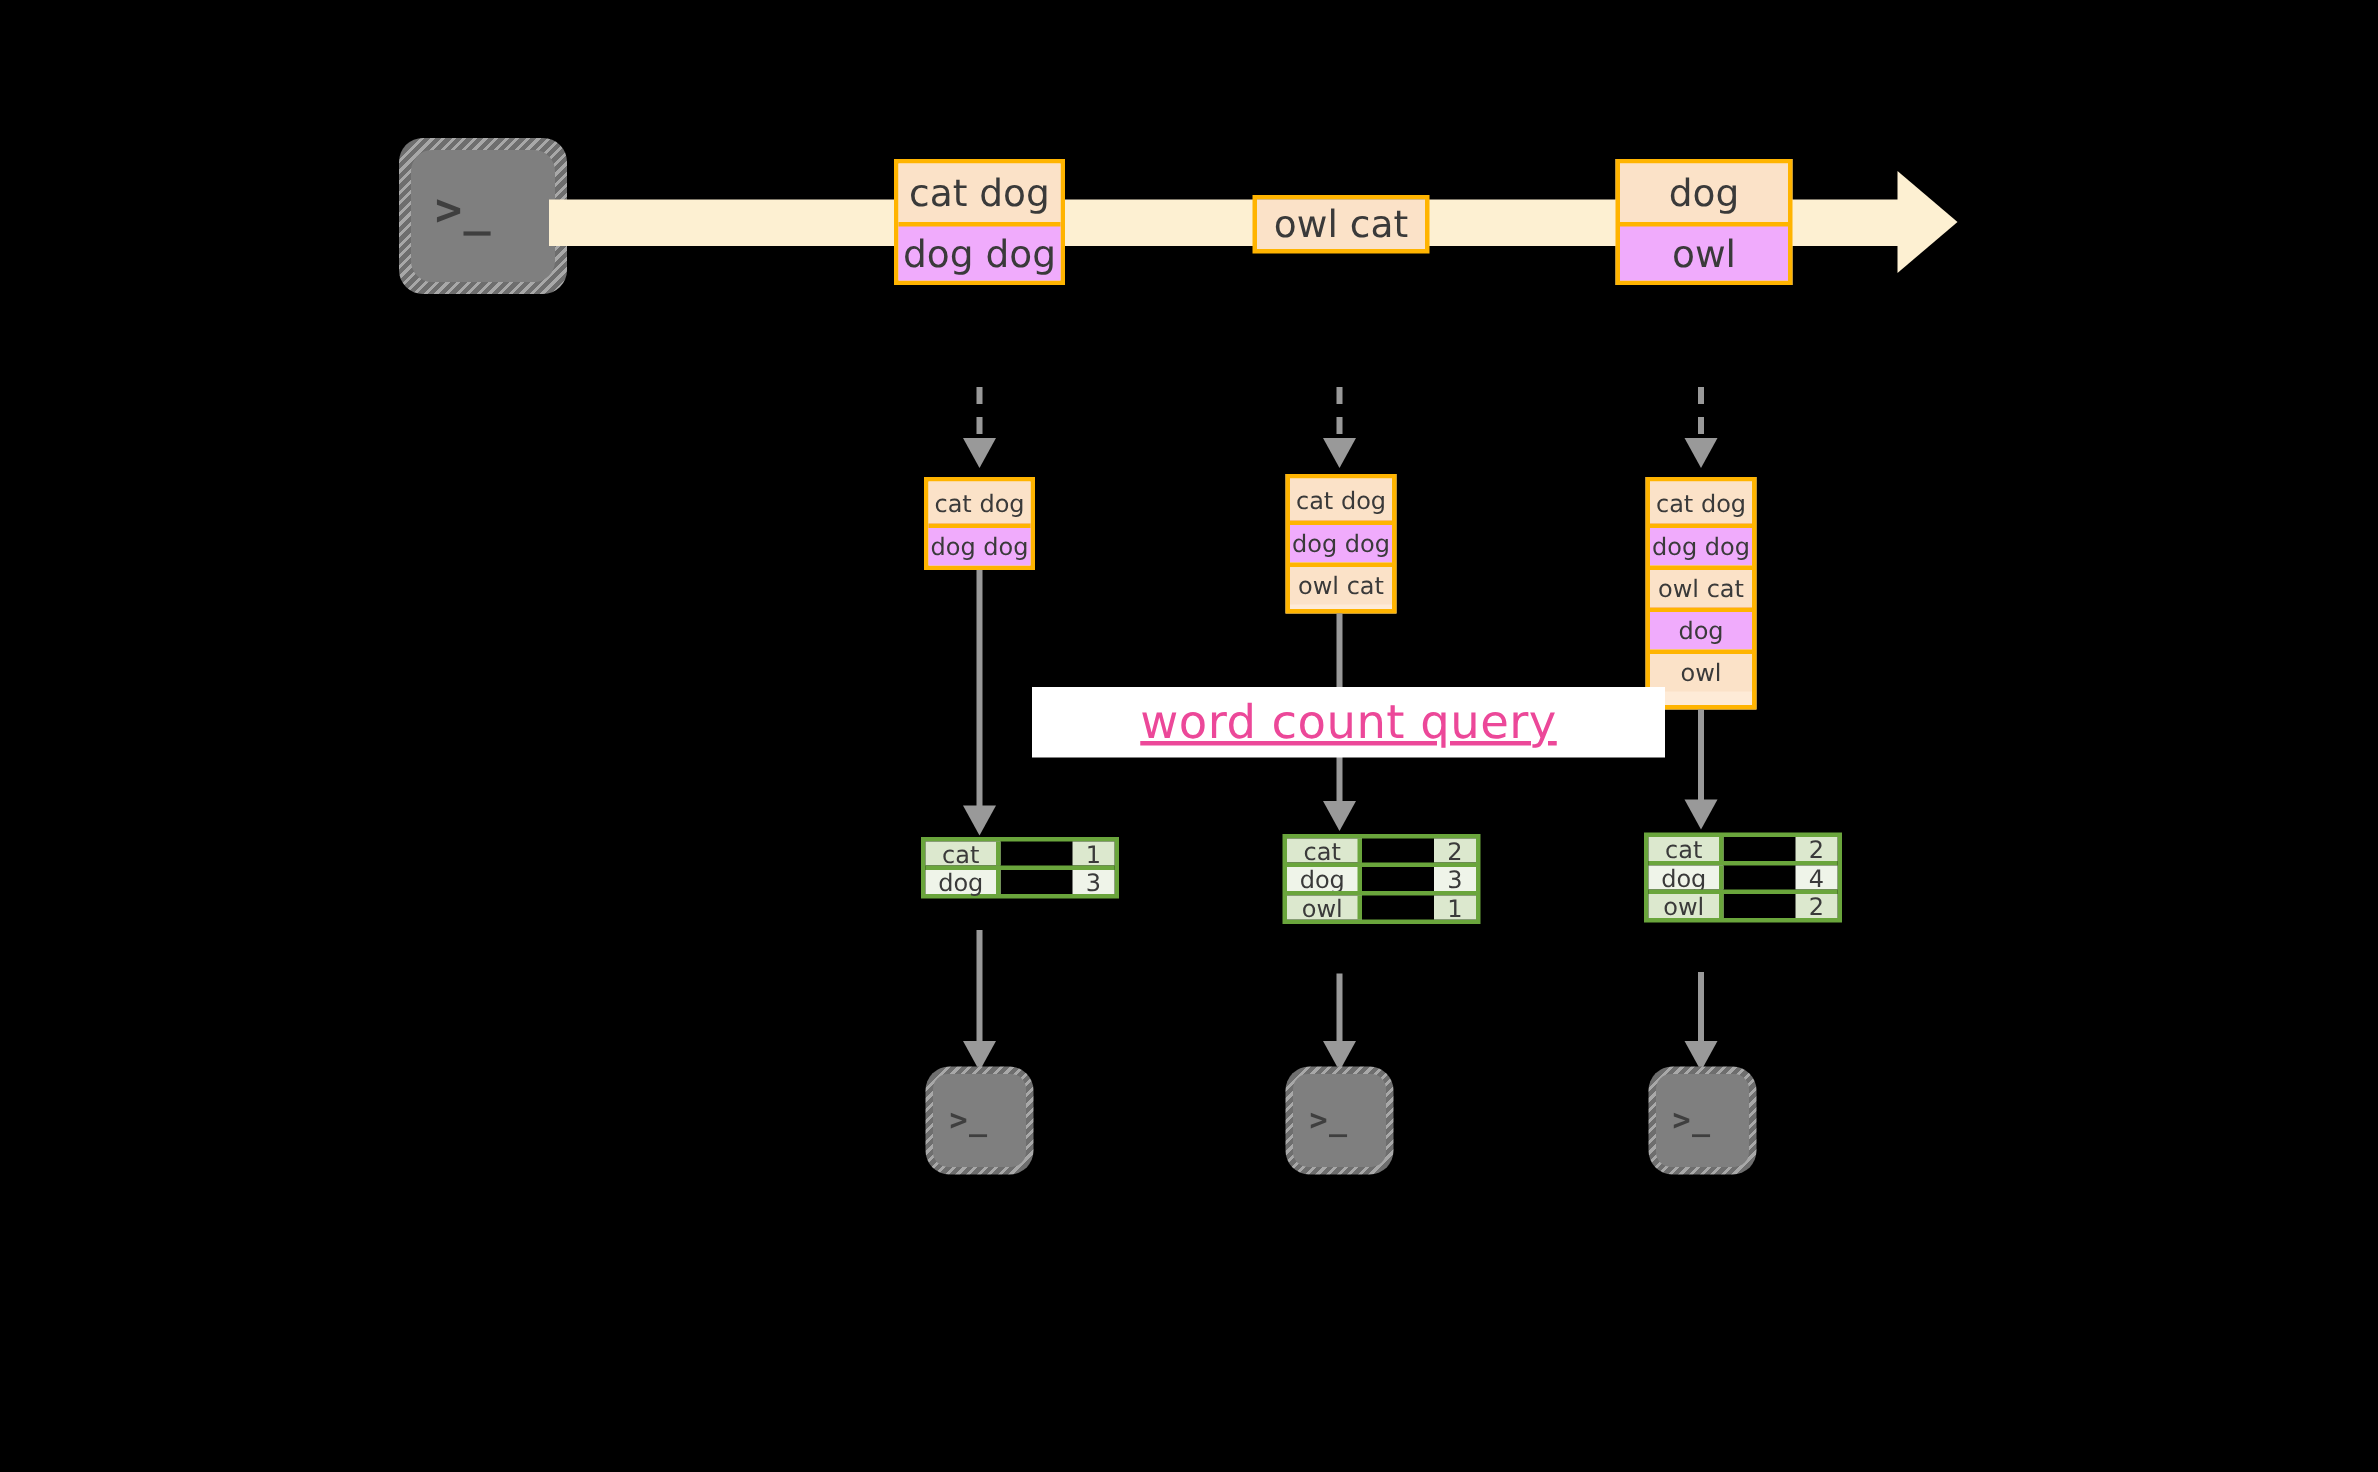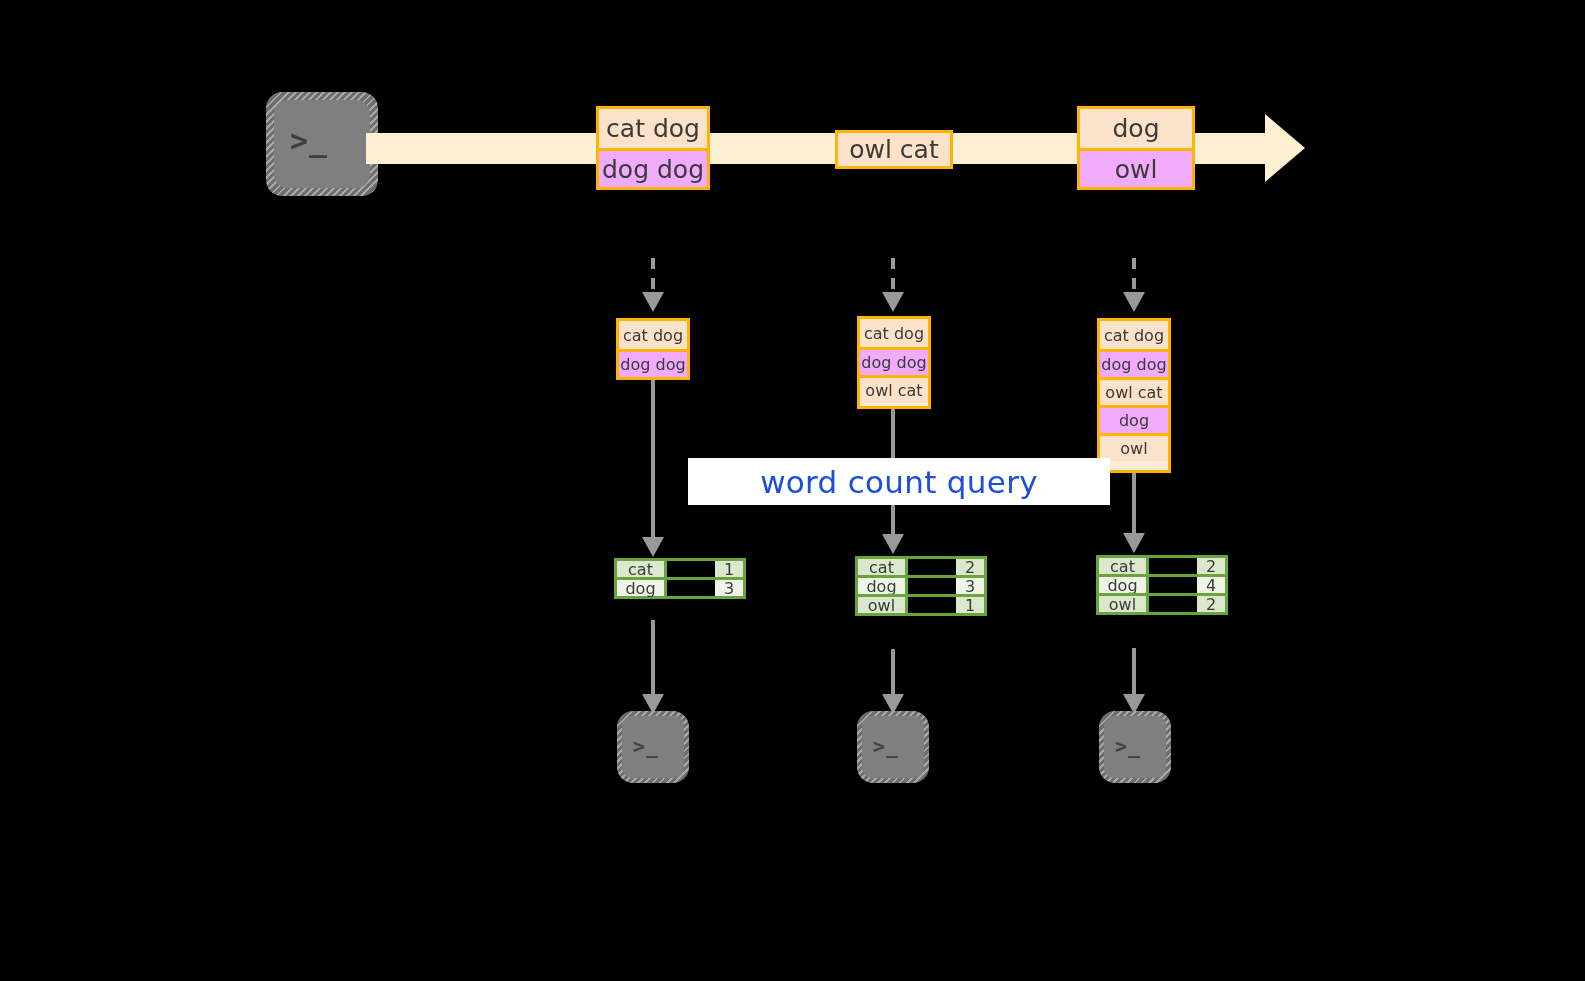--- a/index.html
+++ b/index.html
@@ -132,27 +132,28 @@
     width: 0; height: 0;
     border-left: 11px solid transparent;
     border-right: 11px solid transparent;
     border-top: 20px solid #999999;
   }
 
   
   .query-label {
     position: absolute;
     background: #FFFFFF;
-    color: #1d4ed8;
+    color: #ec4899;
     display: flex;
     align-items: center;
     justify-content: center;
     font-size: 31px;
     letter-spacing: 0.3px;
     white-space: nowrap;
+    text-decoration: underline;
   }
 </style>
 </head>
 <body>
 
 <div id="stage">
 
   <div class="term-hatch" style="left:266px; top:92px; width:112px; height:104px;"></div>
   <div class="term" style="left:274px; top:100px; width:96px; height:88px; border:none;">
     <span class="term-glyph" style="left:16px; top:26px; font-size:30px;">&gt;_</span>

